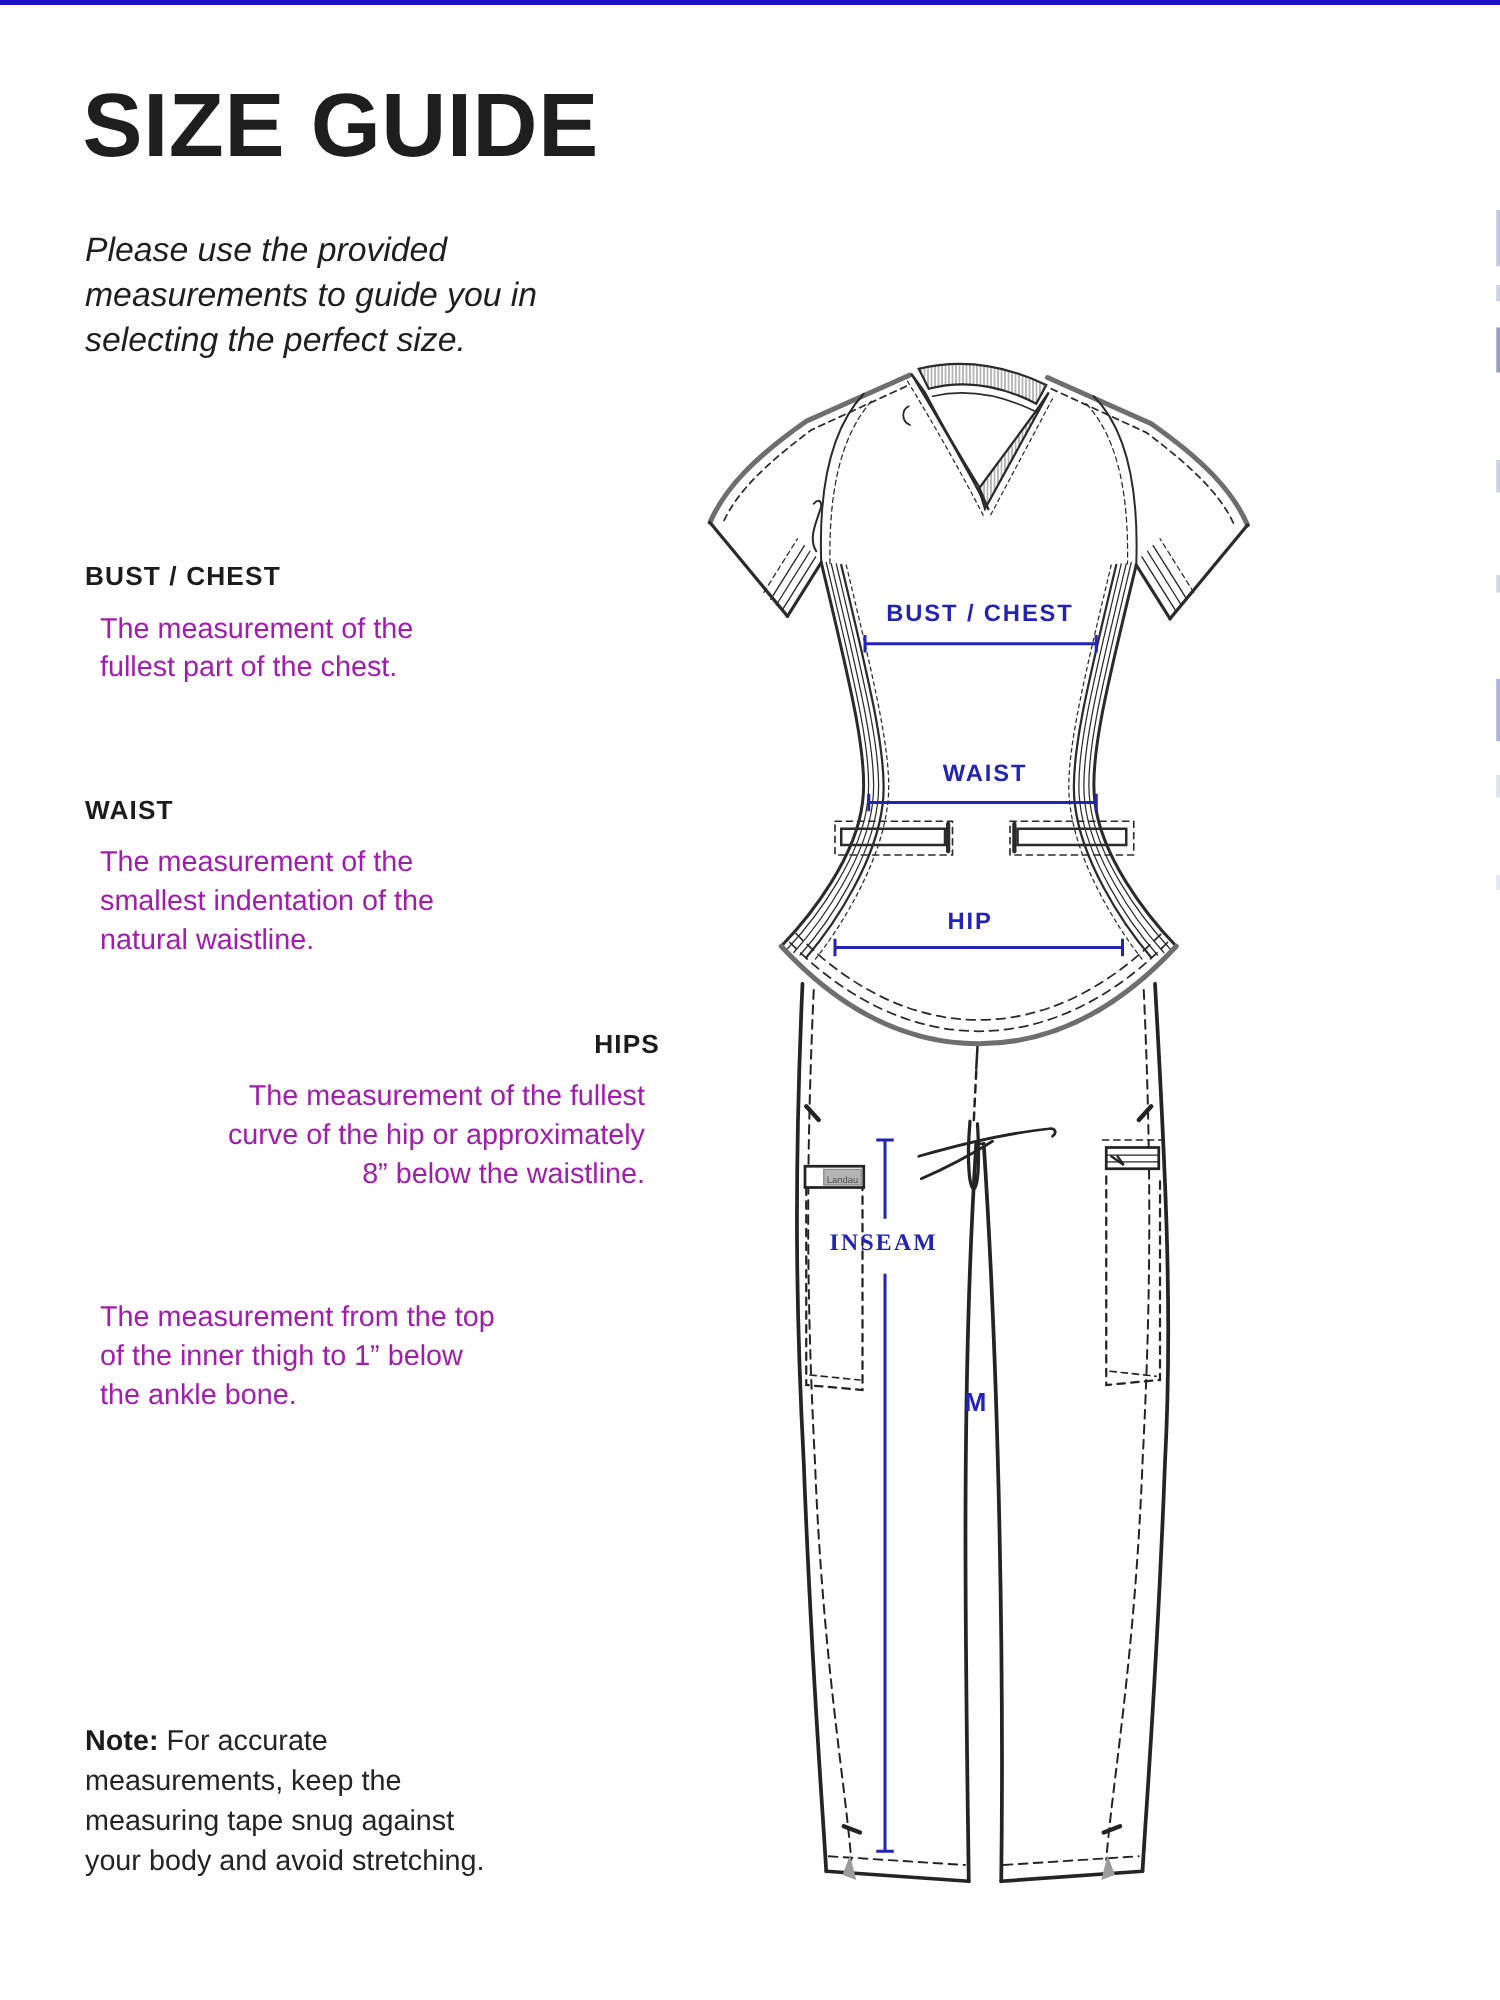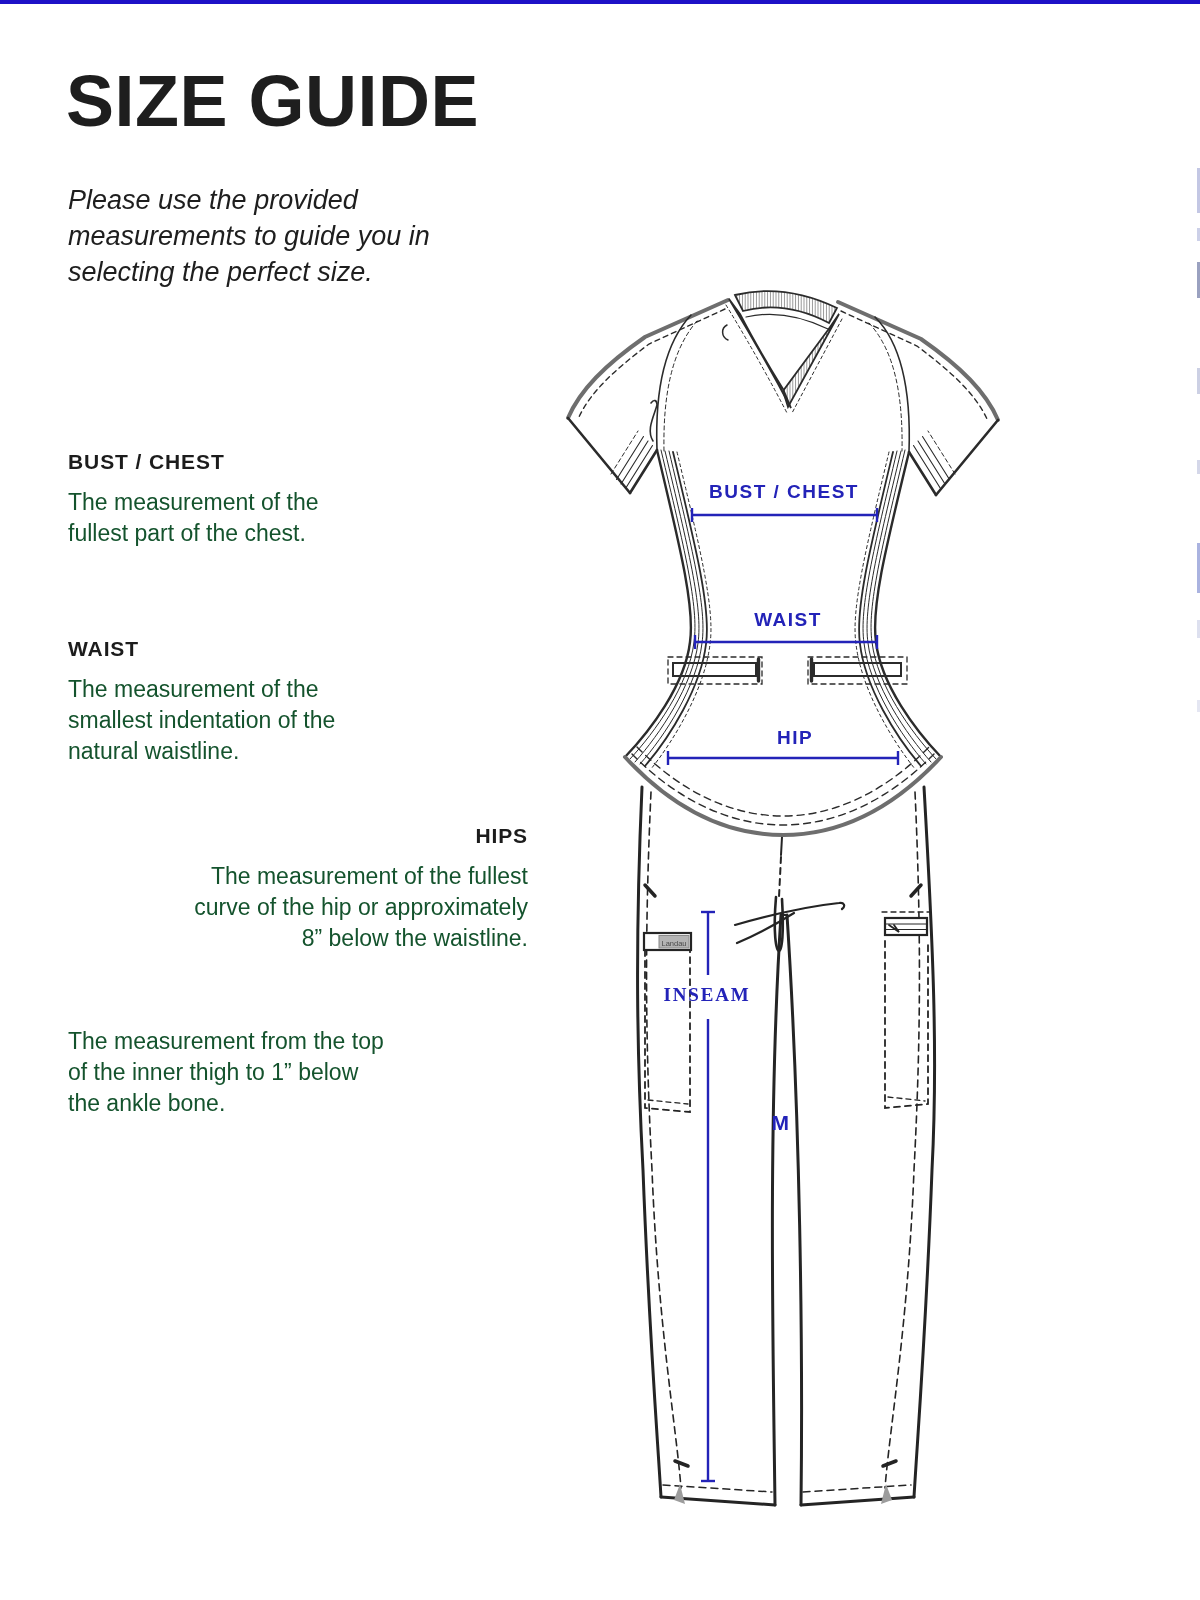--- a/index.html
+++ b/index.html
@@ -5,32 +5,32 @@
   html,body{margin:0;padding:0;background:#fff;}
   .page{position:relative;width:1200px;height:1536px;background:#ffffff;overflow:hidden;
         font-family:"Liberation Sans","DejaVu Sans",sans-serif;color:#1d1d1d;}
   .topbar{position:absolute;left:0;top:0;width:1200px;height:4px;background:#1d11c7;}
   .title{position:absolute;left:66px;top:64px;margin:0;font-size:72px;line-height:1.05;
          font-weight:bold;letter-spacing:.5px;color:#1e1e1e;}
   .intro{position:absolute;left:68px;top:182px;margin:0;font-size:27px;line-height:36px;
          color:#1e1e1e;white-space:pre-line;font-style:italic;}
   .msec{position:absolute;left:68px;width:460px;}
   .msec h2{margin:0 0 13px 0;font-size:21px;letter-spacing:.9px;font-weight:bold;color:#1c1c1c;}
-  .msec p{margin:0;font-size:23px;line-height:31px;color:#14532d;white-space:pre-line;}
+  .msec p{margin:12px;font-size:23px;line-height:31px;color:#a21caf;white-space:pre-line;}
   .sec-bust{top:450px;} .sec-waist{top:637px;} .sec-hips{top:824px;text-align:right;} .sec-inseam{top:1026px;}
   .note{position:absolute;left:68px;top:1376px;width:420px;margin:0;font-size:23px;
         line-height:32px;color:#242424;white-space:pre-line;}
   .note b{font-weight:bold;color:#1c1c1c;}
   .diagram{position:absolute;left:545px;top:285px;width:470px;height:1230px;}
   .diagram svg{position:absolute;left:0;top:0;}
   .blue-label{position:absolute;font-weight:bold;color:#2323b8;letter-spacing:1.5px;
               font-size:19px;text-align:center;line-height:22px;}
   .lbl-bust{left:139px;top:196px;width:200px;}
   .lbl-waist{left:143px;top:324px;width:200px;}
-  .lbl-hip{left:150px;top:442px;width:200px;}
+  .lbl-hip{left:131px;top:442px;width:200px;}
   .lbl-inseam{left:82px;top:699px;width:160px;letter-spacing:1.8px;font-family:Liberation Serif, serif;}
   .lbl-size{left:222px;top:827px;width:28px;font-size:21px;}
   .edge-mark{position:absolute;width:3px;right:0;}
 </style>
 </head>
 <body>
 
 <div class="page">
 
   <div class="topbar" style="background:#1d11c7"></div>
@@ -60,20 +60,24 @@
 curve of the hip or approximately
 8” below the waistline.</p>
   </section>
 
   <section class="msec sec-inseam">
     <p>The measurement from the top
 of the inner thigh to 1” below
 the ankle bone.</p>
   </section>
 
+  <p class="note"><b>Note:</b> <span>For accurate
+measurements, keep the
+measuring tape snug against
+your body and avoid stretching.</span></p>
 
   <div class="diagram">
     <svg width="470" height="1230" viewBox="0 0 470 1230">
       <defs>
         <pattern id="rib" width="2.8" height="8" patternUnits="userSpaceOnUse">
           <line x1="1.4" y1="0" x2="1.4" y2="8" stroke="#8a8a8a" stroke-width="0.9"></line>
         </pattern>
       </defs>
 
       <g>

